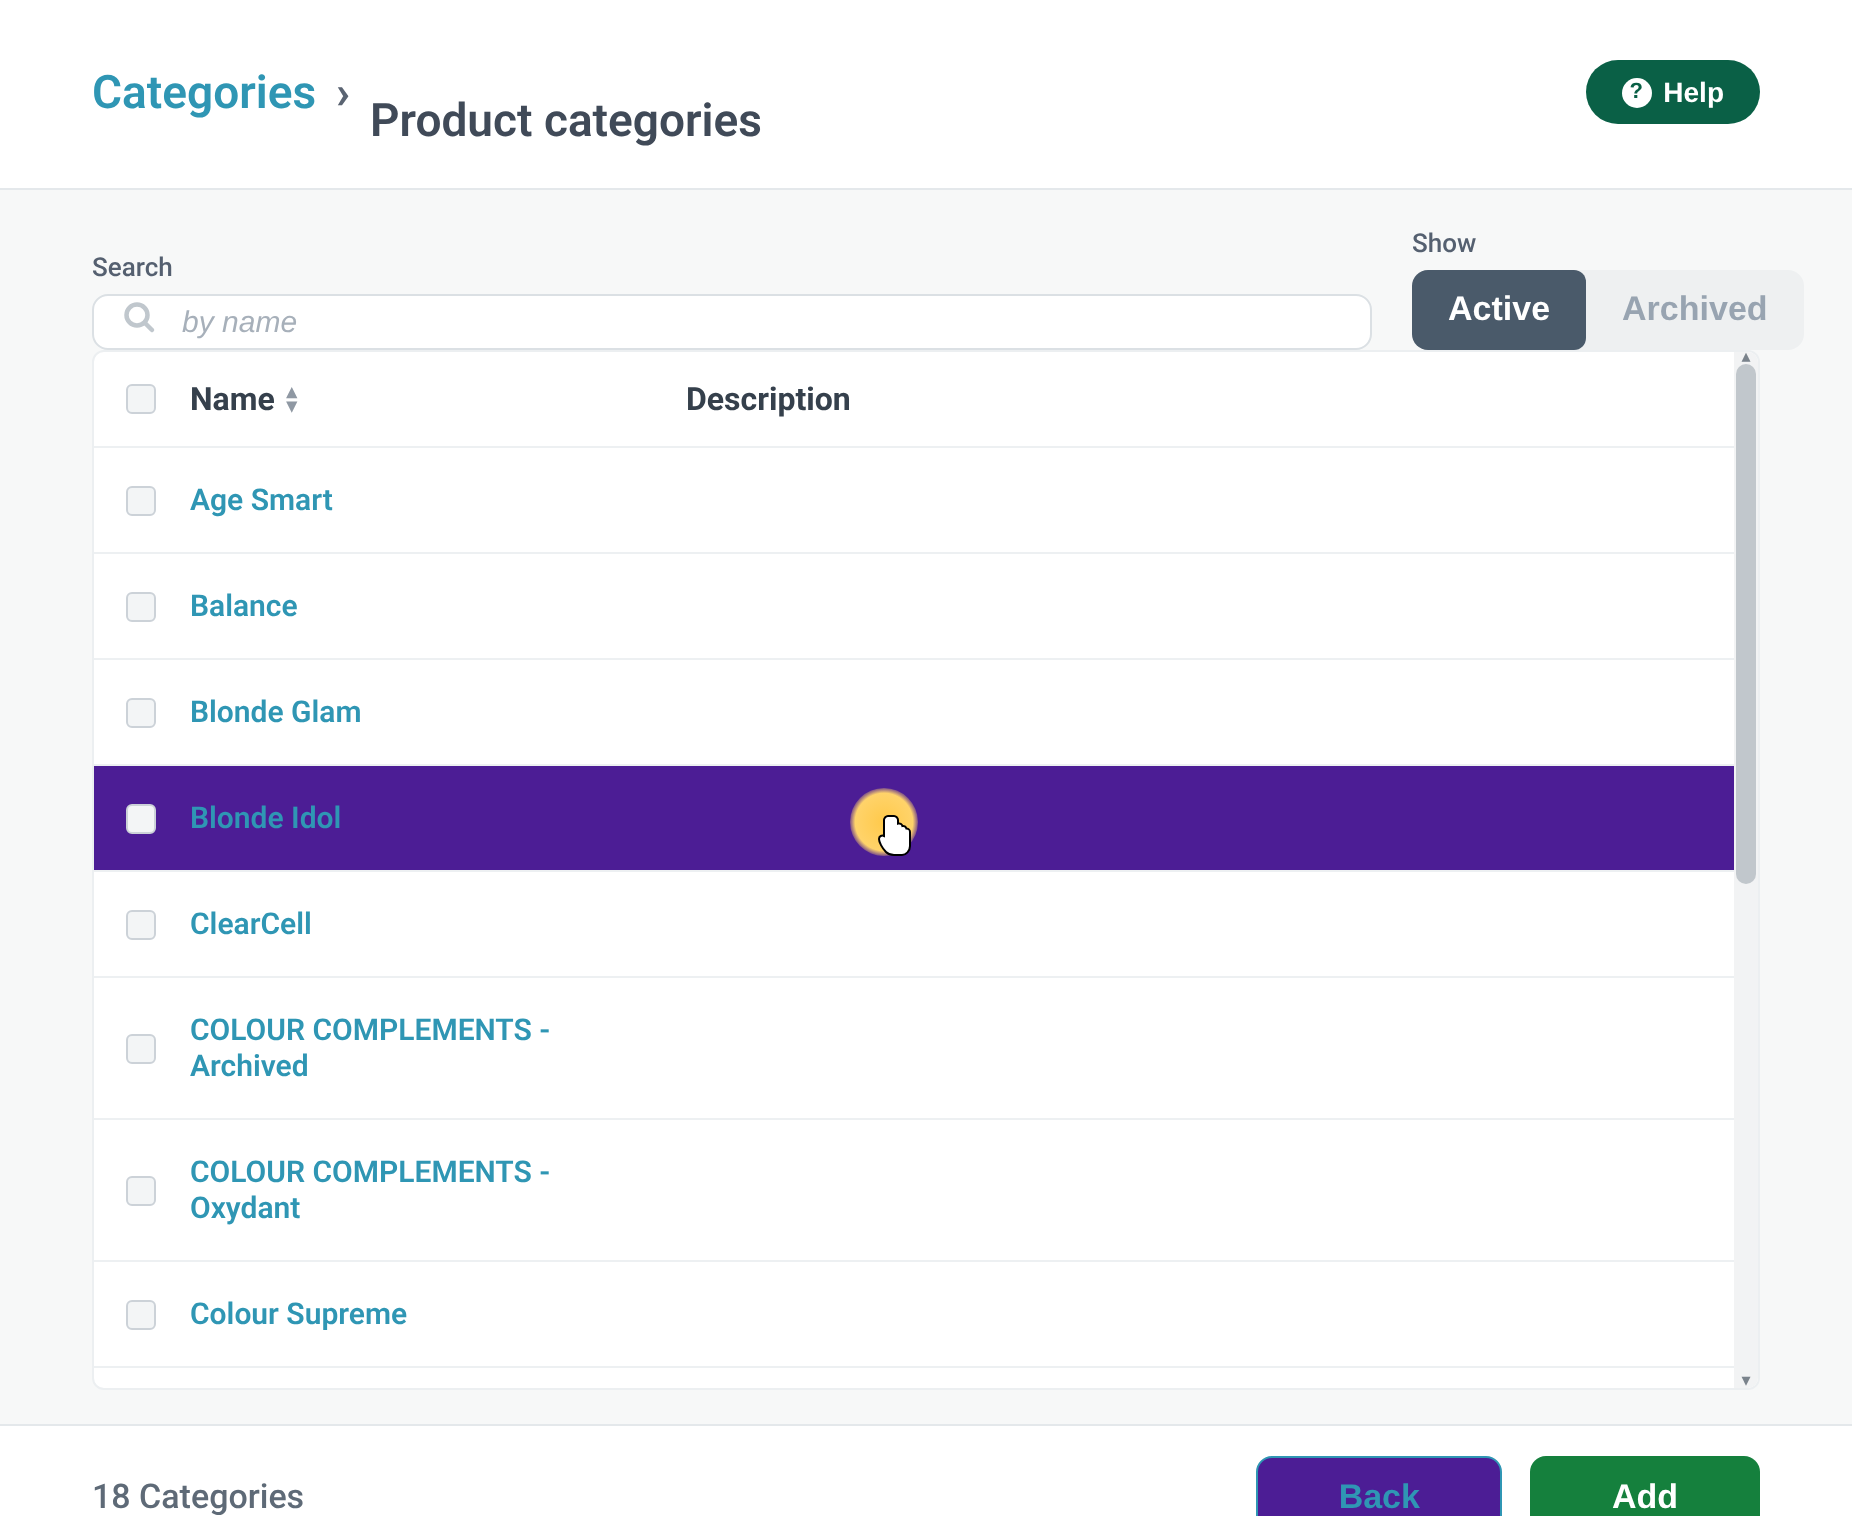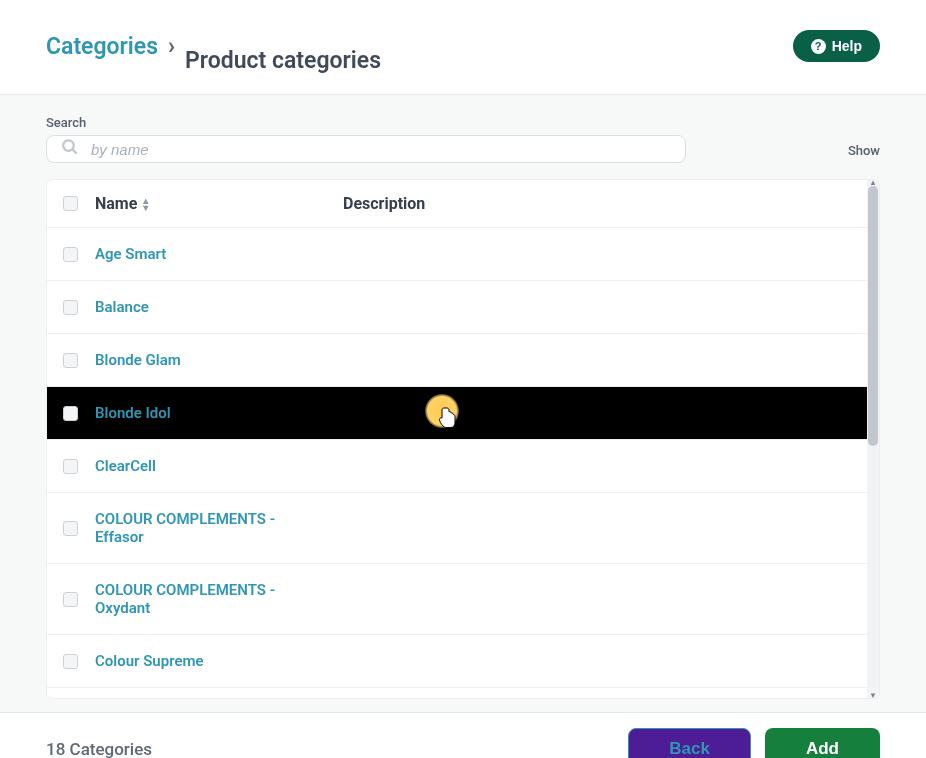--- a/index.html
+++ b/index.html
@@ -54,21 +54,21 @@
       font-size: 11px;
       font-weight: 900;
     }
     .divider-top { height: 1px; background: #e4e8eb; }
     .content {
       background: #f7f8f8;
       padding: 20px 46px 0 46px;
       height: 618px;
       border-bottom: 1px solid #e4e8eb;
     }
-    .controls { display: flex; justify-content: space-between; align-items: flex-end; gap: 20px; margin-bottom: 16px; }
+    .controls { display: flex; justify-content: space-between; align-items: flex-end; gap: 20px; margin-bottom: 0; }
     .control-group { display: flex; flex-direction: column; }
     .control-label { font-size: 13px; color: #556070; font-weight: 500; margin-bottom: 5px; }
     .search-wrap {
       width: 640px;
       height: 28px;
       border: 1px solid #dbe0e4;
       border-radius: 8px;
       display: flex;
       align-items: center;
       padding: 0 14px;
@@ -125,21 +125,21 @@
     .sort-icon { font-size: 10px; color: #8f98a3; line-height: 7px; display: flex; flex-direction: column;}
     .rows { height: 470px; overflow-y: auto; }
     .row {
       display: flex;
       align-items: center;
       border-bottom: 1px solid #edf0f2;
       padding: 17px 16px;
       font-size: 15px;
       cursor: pointer;
     }
-    .row.highlight { background: #000000; }
+    .row.highlight { background: #4c1d95; }
     .row .name-cell { color: #2f96b4; font-weight: 600; width: 248px; padding-right: 20px;}
     .row .desc-cell { color: #3d4853; flex: 1; }
     .chk {
       width: 15px; height: 15px;
       border: 1.5px solid #ccd2d8;
       border-radius: 3px;
       background: #f3f5f6;
     }
     .scrollbar {
       width: 12px;
@@ -218,20 +218,24 @@
           <svg width="18" height="18" viewBox="0 0 24 24" fill="none" stroke="currentColor" stroke-width="3" stroke-linecap="round">
               <circle cx="10" cy="10" r="7"></circle>
               <line x1="20" y1="20" x2="15" y2="15"></line>
             </svg>
         </span>
         <input class="search-input" placeholder="by name" style="">
       </div>
     </div>
     <div class="control-group">
       <span class="control-label">Show</span>
+      <div class="toggle">
+        <button class="toggle-btn active">Active</button>
+        <button class="toggle-btn">Archived</button>
+      </div>
     </div>
   </div>
 
   <div class="table-panel">
     <div class="table-body">
       <div class="thead">
         <div class="col-chk">
             <div class="chk"></div>
           </div>
         <div class="col-name">
@@ -276,21 +280,21 @@
             <div class="col-chk">
               <div class="chk"></div>
             </div>
             <div class="name-cell">ClearCell</div>
             <div class="desc-cell"></div>
           </div>
           <div class="row">
             <div class="col-chk">
               <div class="chk"></div>
             </div>
-            <div class="name-cell">COLOUR COMPLEMENTS - Effasor</div>
+            <div class="name-cell">COLOUR COMPLEMENTS - Archived</div>
             <div class="desc-cell"></div>
           </div>
           <div class="row">
             <div class="col-chk">
               <div class="chk"></div>
             </div>
             <div class="name-cell">COLOUR COMPLEMENTS - Oxydant</div>
             <div class="desc-cell"></div>
           </div>
           <div class="row">

